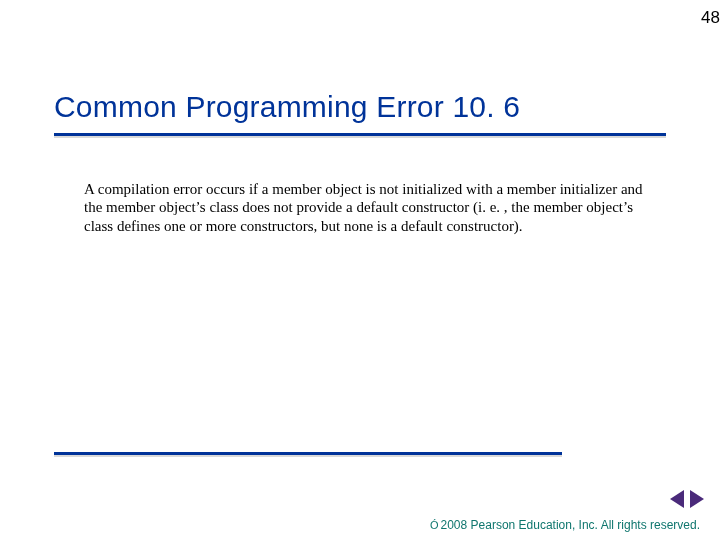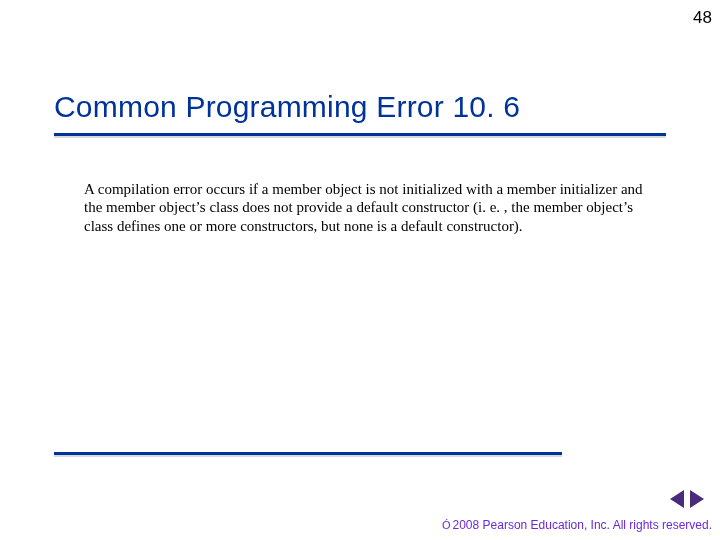--- a/index.html
+++ b/index.html
@@ -9,21 +9,21 @@
     height: 540px;
     background: #ffffff;
     font-family: "Times New Roman", Times, serif;
     color: #000;
     overflow: hidden;
     position: relative;
   }
   .page-number {
     position: absolute;
     top: 8px;
-    right: 8px;
+    right: 0;
     font-family: Arial, Helvetica, sans-serif;
     font-size: 17px;
     color: #000;
   }
   .heading {
     position: absolute;
     top: 90px;
     left: 54px;
     font-family: Arial, Helvetica, sans-serif;
     font-size: 30px;
@@ -74,24 +74,24 @@
   }
   .nav-arrow.left {
     border-right: 14px solid #4a2a7a;
   }
   .nav-arrow.right {
     border-left: 14px solid #4a2a7a;
   }
   .footer {
     position: absolute;
     bottom: 8px;
-    right: 8px;
+    right: 20px;
     font-family: Arial, Helvetica, sans-serif;
     font-size: 12px;
-    color: #6d28d9;
+    color: #0f766e;
     white-space: nowrap;
   }
   .copyright-symbol {
     font-family: "Wingdings", "Segoe UI Symbol", sans-serif;
     font-size: 11px;
     margin-right: 2px;
   }
 </style>
 </head>
 <body>

